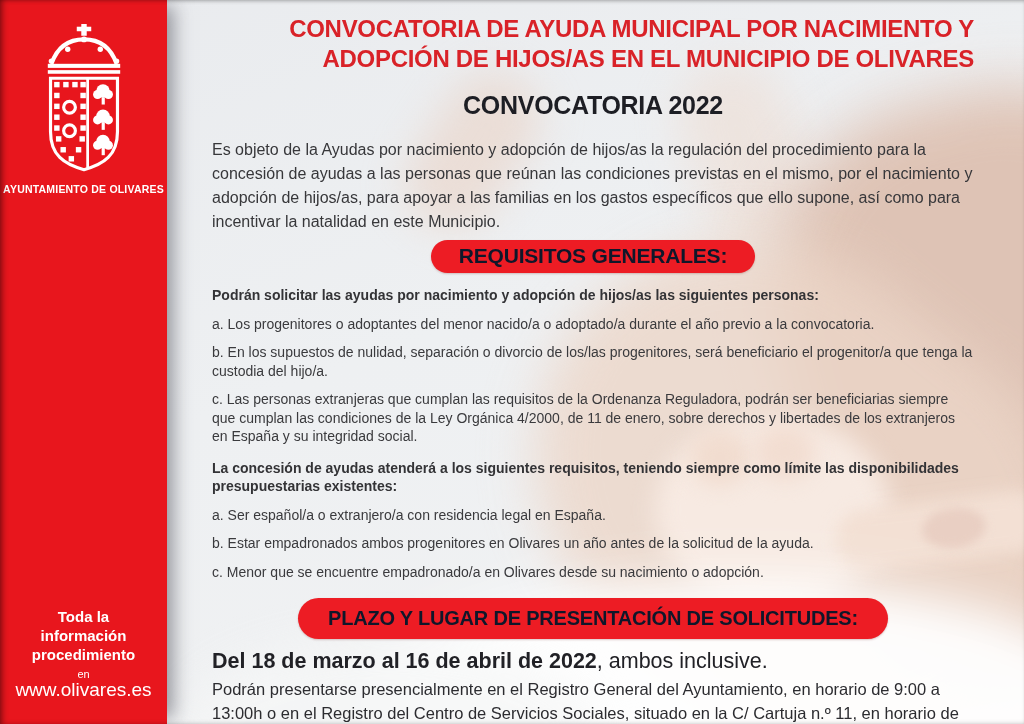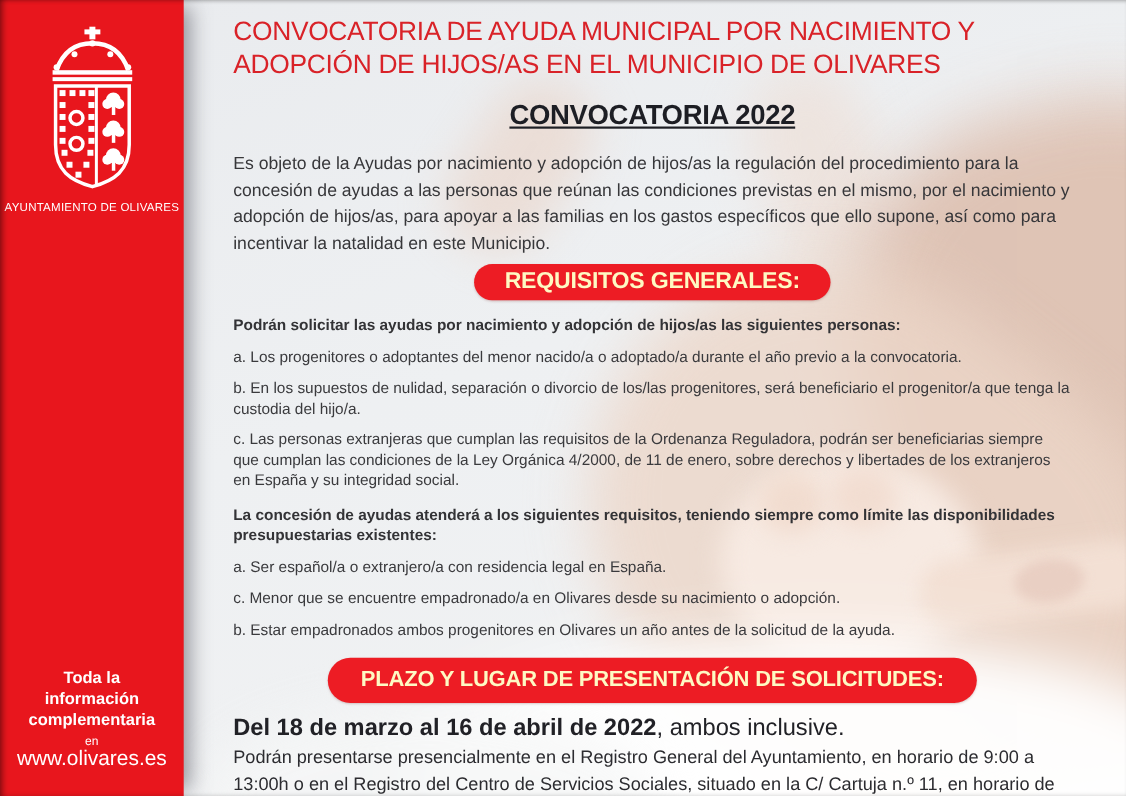--- a/index.html
+++ b/index.html
@@ -23,33 +23,33 @@
   .p-blanket { left:360px; top:580px; width:760px; height:260px; background:#ffffff; border-radius:50%; filter:blur(24px); opacity:.95; }
   .p-blanket2 { left:180px; top:640px; width:420px; height:180px; background:#f6f7f7; border-radius:50%; filter:blur(22px); opacity:.8; }
 
   
   .sidebar {
     position:absolute; left:0; top:0; width:167px; height:724px;
     background:#e8161d; color:#fff; z-index:3;
     box-shadow:12px 0 18px -6px rgba(70,70,80,.55);
   }
   .sidebar .crest { display:block; margin:24px auto 0; width:112px; height:152px; }
-  .org-name { margin-top:7px; text-align:center; font-weight:normal; font-size:10.5px; letter-spacing:.2px; }
+  .org-name { margin-top:7px; text-align:center; font-weight:bold; font-size:10.5px; letter-spacing:.2px; }
   .sidebar-footer { position:absolute; bottom:26px; left:0; right:0; text-align:center; line-height:19px; }
   .sidebar-footer .big { font-weight:bold; font-size:15px; }
   .sidebar-footer .small { font-size:11px; line-height:15px; margin-top:3px; }
   .sidebar-footer .site { font-size:19px; line-height:16px; }
 
   
   .main { position:absolute; left:167px; top:0; right:0; bottom:0; z-index:2; }
   .content { padding:0 50px 0 45px; }
-  .title { margin:14px 0 0; text-align:left; color:#d92228; font-size:24px; line-height:30px; font-weight:normal; letter-spacing:-.3px; }
-  .subtitle { margin:18px 0 0; text-align:center; color:#1d1e24; font-size:25px; line-height:26px; font-weight:bold; letter-spacing:-.3px;text-decoration:underline; }
+  .title { margin:14px 0 0; text-align:right; color:#d92228; font-size:24px; line-height:30px; font-weight:bold; letter-spacing:-.3px; }
+  .subtitle { margin:18px 0 0; text-align:center; color:#1d1e24; font-size:25px; line-height:26px; font-weight:bold; letter-spacing:-.3px; }
   .intro { margin:20px 0 0; color:#37373a; font-size:16px; line-height:24px; }
-  .pill { display:table; margin:6px auto 0; background:#ed1c24; color:#fef9c3; font-weight:bold;
+  .pill { display:table; margin:6px auto 0; background:#ed1c24; color:#0f172a; font-weight:bold;
           font-size:21px; line-height:24px; padding:4px 28px 5px; border-radius:18px;
           box-shadow:0 1px 2px rgba(120,40,40,.25); letter-spacing:-.2px; }
   .pill.large { margin-top:17px; font-size:20px; line-height:26px; padding:7px 30px 8px; border-radius:22px; }
   .list-heading { margin:13px 0 0; color:#333336; font-size:14px; line-height:18.5px; font-weight:bold; }
   .item { margin:10px 0 0; color:#3a3a3d; font-size:14px; line-height:18.5px; }
   .date-line { margin:9px 0 0; color:#212126; font-size:21.5px; line-height:26px; }
   .date-line b { font-weight:bold; }
   .details { margin:3px 0 0; color:#2c2c30; font-size:16.5px; line-height:24px; }
   .edge-vignette { position:absolute; inset:0; pointer-events:none; z-index:4;
     box-shadow:inset 4px 0 6px -2px rgba(0,0,0,.45), inset 0 2px 4px -2px rgba(0,0,0,.25); }
@@ -127,21 +127,21 @@
           <circle cx="75" cy="134" r="5"></circle>
           <circle cx="87" cy="134" r="5"></circle>
         <rect x="79.5" y="137" width="3.5" height="8"></rect>
       </g>
     </svg>
     <div class="org-name">AYUNTAMIENTO DE OLIVARES</div>
 
     <div class="sidebar-footer">
       <div class="big">Toda la</div>
       <div class="big">información</div>
-      <div class="big">complementaria</div>
+      <div class="big">procedimiento</div>
       <div class="small">en</div>
       <div class="site">www.olivares.es</div>
     </div>
   </div>
 
   <div class="main">
     <div class="content">
       <h1 class="title"><span>CONVOCATORIA DE AYUDA MUNICIPAL POR NACIMIENTO Y</span><br>
         <span>ADOPCIÓN DE HIJOS/AS  EN EL MUNICIPIO DE OLIVARES</span>
       </h1>
@@ -151,22 +151,22 @@
 
       <div class="pill">REQUISITOS GENERALES:</div>
 
       <p class="list-heading">Podrán solicitar las ayudas por nacimiento y adopción de hijos/as las siguientes personas:</p>
       <p class="item">a. Los progenitores o adoptantes del menor nacido/a o adoptado/a durante el año previo a la convocatoria.</p>
       <p class="item">b. En los supuestos de nulidad, separación o divorcio de los/las progenitores, será beneficiario el progenitor/a que tenga la custodia del hijo/a.</p>
       <p class="item">c. Las personas extranjeras que cumplan las requisitos de la Ordenanza Reguladora, podrán ser beneficiarias siempre que cumplan las condiciones de la Ley Orgánica 4/2000, de 11 de enero, sobre derechos y libertades de los extranjeros en España y su integridad social.</p>
 
       <p class="list-heading">La concesión de ayudas atenderá a los siguientes requisitos, teniendo siempre como límite las disponibilidades presupuestarias existentes:</p>
       <p class="item">a. Ser español/a o extranjero/a con residencia legal en España.</p>
+      <p class="item">b. Estar empadronados ambos progenitores en Olivares un año antes de la solicitud de la ayuda.</p>
       <p class="item">c. Menor que se encuentre empadronado/a en Olivares desde su nacimiento o adopción.</p>
-      <p class="item">b. Estar empadronados ambos progenitores en Olivares un año antes de la solicitud de la ayuda.</p>
 
       <div class="pill large">PLAZO Y LUGAR DE PRESENTACIÓN DE SOLICITUDES:</div>
 
       <p class="date-line"><b>Del 18 de marzo al 16 de abril de 2022</b><span>, ambos inclusive.</span></p>
 
       <p class="details">Podrán presentarse presencialmente en el Registro General del Ayuntamiento, en horario de 9:00 a 13:00h o en el Registro del Centro de Servicios Sociales, situado en la C/ Cartuja n.º 11, en horario de 9:30 a 12:30h de lunes a viernes; de forma telemática en la Sede Electrónica de la web del Ayuntamiento de Olivares</p>
 
     </div>
   </div>
 

